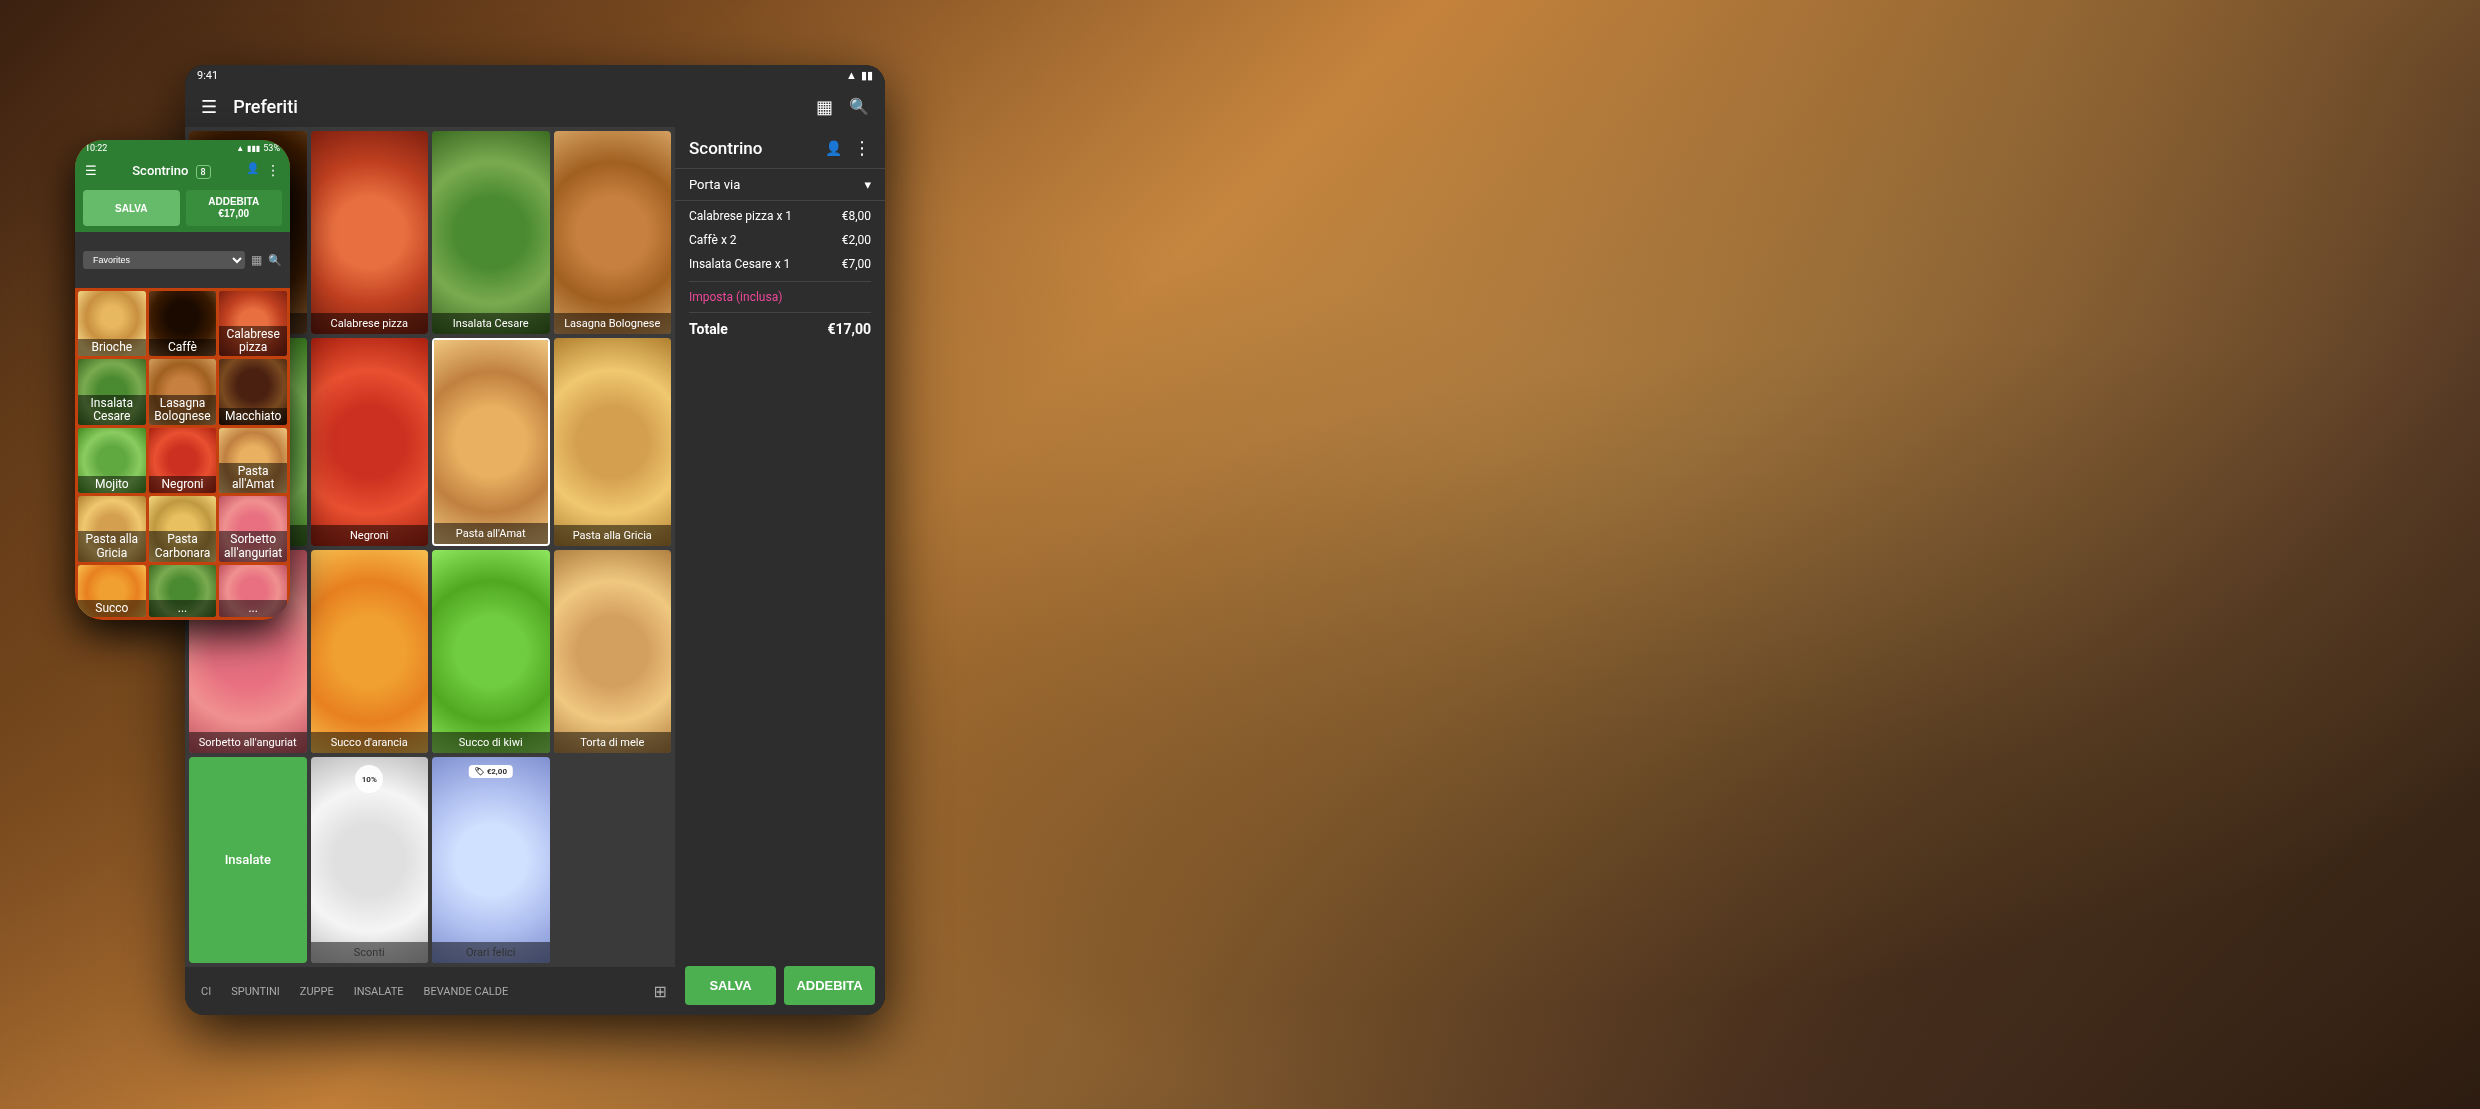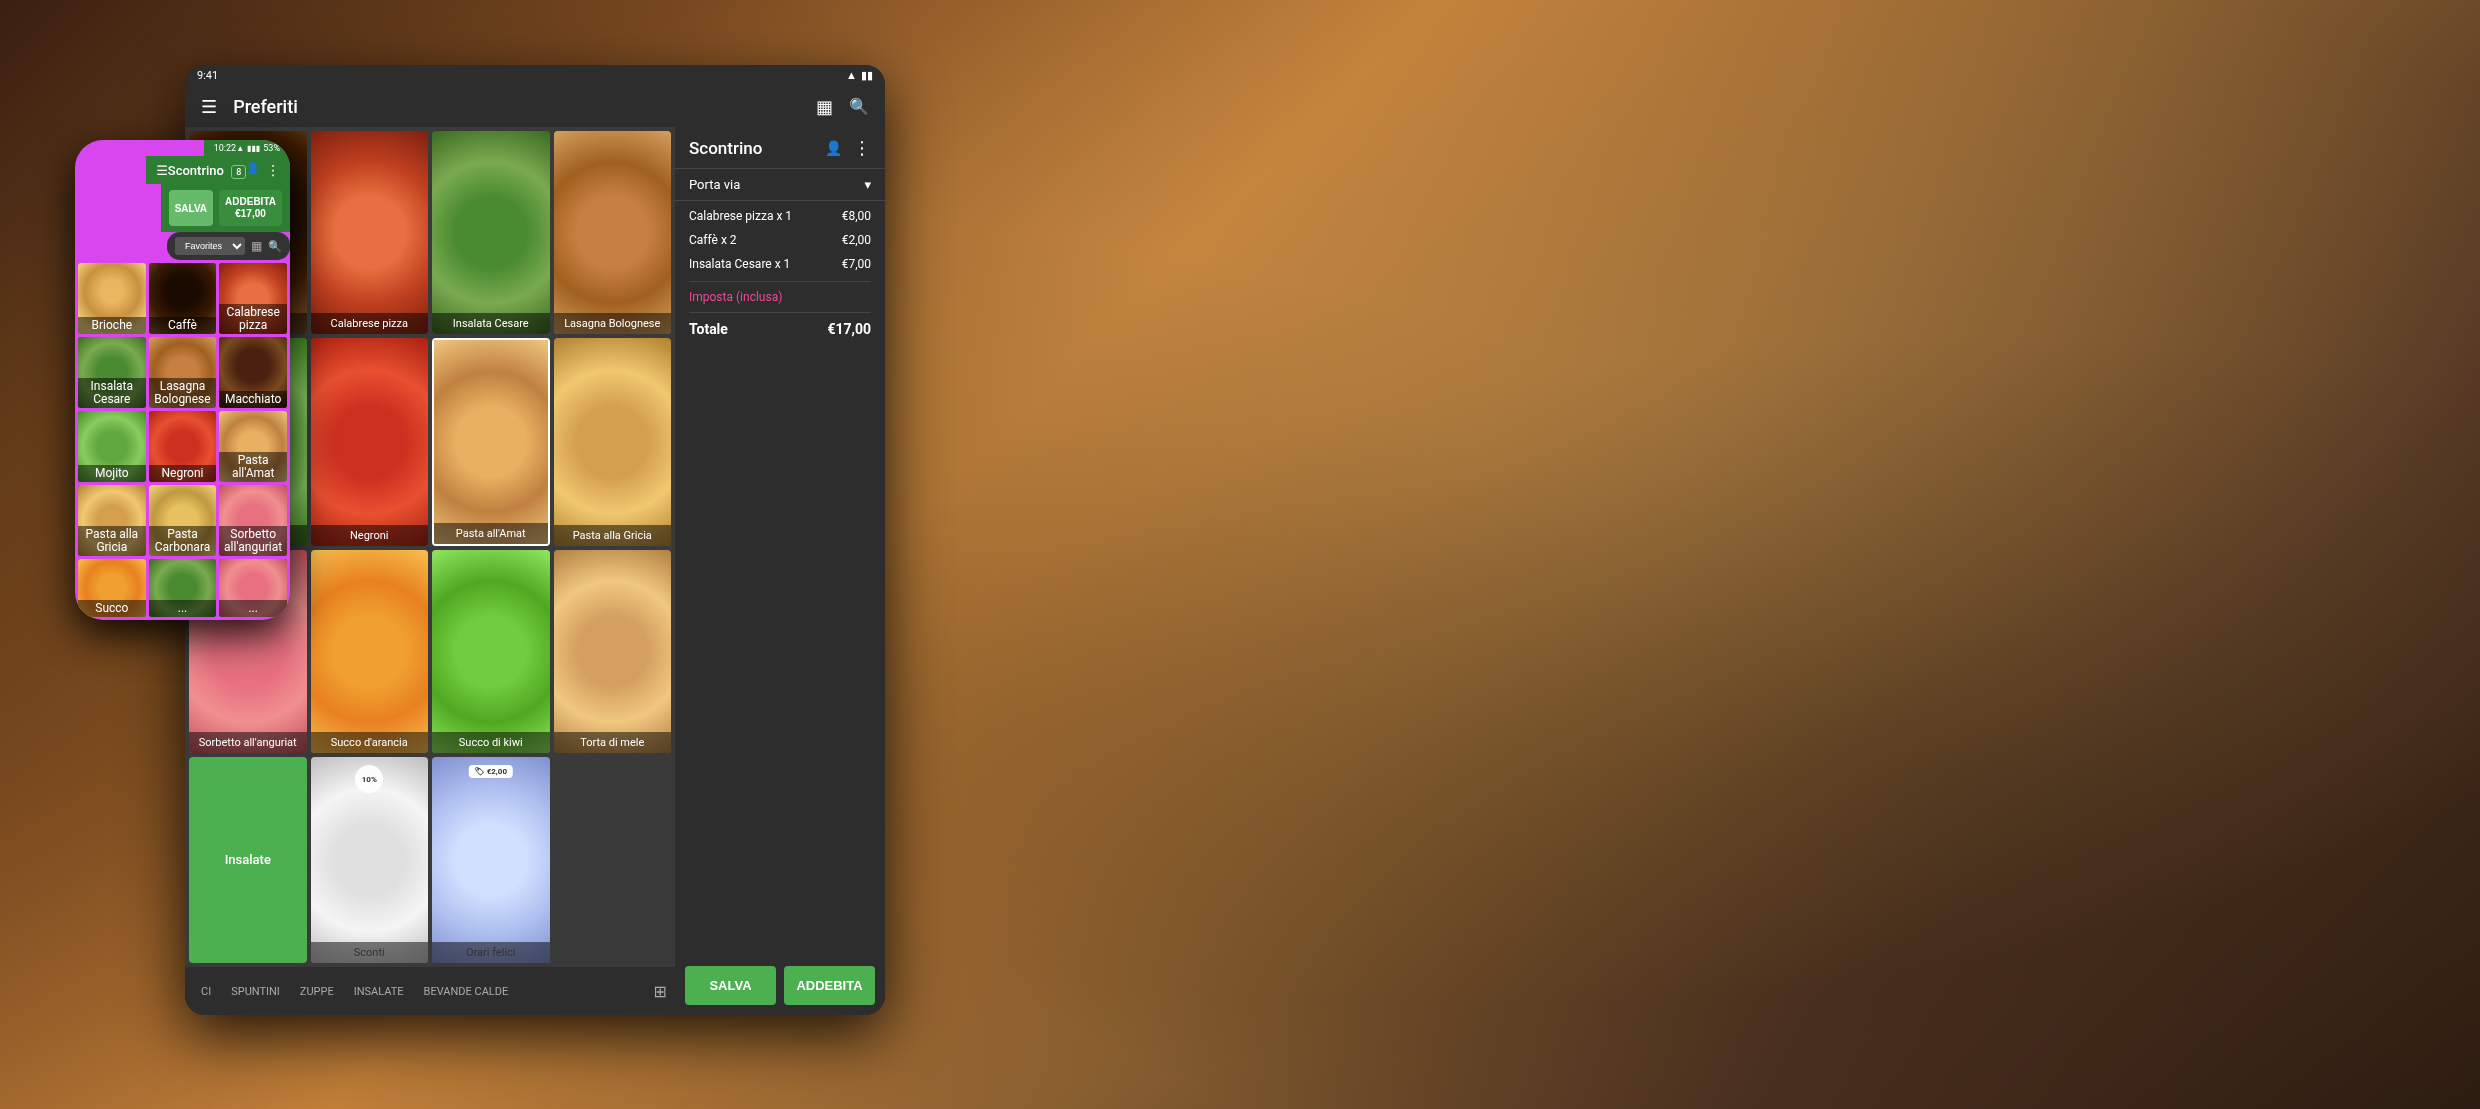--- a/index.html
+++ b/index.html
@@ -43,28 +43,27 @@
       flex-direction: column;
     }
 
     
     .phone {
       position: absolute;
       top: 140px;
       left: 75px;
       width: 215px;
       height: 480px;
-      background: #d946ef;
+      background: #c2410c;
       border-radius: 28px;
       box-shadow: 0 15px 40px rgba(0,0,0,0.9);
       z-index: 20;
       overflow: hidden;
       display: flex;
       flex-direction: column;
-      align-items: flex-end;
     }
 
     
     .status-bar {
       background: #2d2d2d;
       color: white;
       font-size: 11px;
       padding: 4px 12px;
       display: flex;
       justify-content: space-between;
@@ -342,26 +341,25 @@
       border-radius: 4px;
       padding: 6px;
       font-size: 10px;
       font-weight: 600;
       cursor: pointer;
       text-align: center;
       line-height: 1.2;
     }
     .phone-filter-bar {
       background: #333;
-      padding: 5px 8px;
+      padding: 19px 8px;
       display: flex;
       align-items: center;
       gap: 6px;
       flex-shrink: 0;
-      border-radius: 13px;
     }
     .phone-filter-select {
       background: #555;
       color: white;
       border: none;
       border-radius: 3px;
       padding: 3px 6px;
       font-size: 9px;
       flex: 1;
     }

